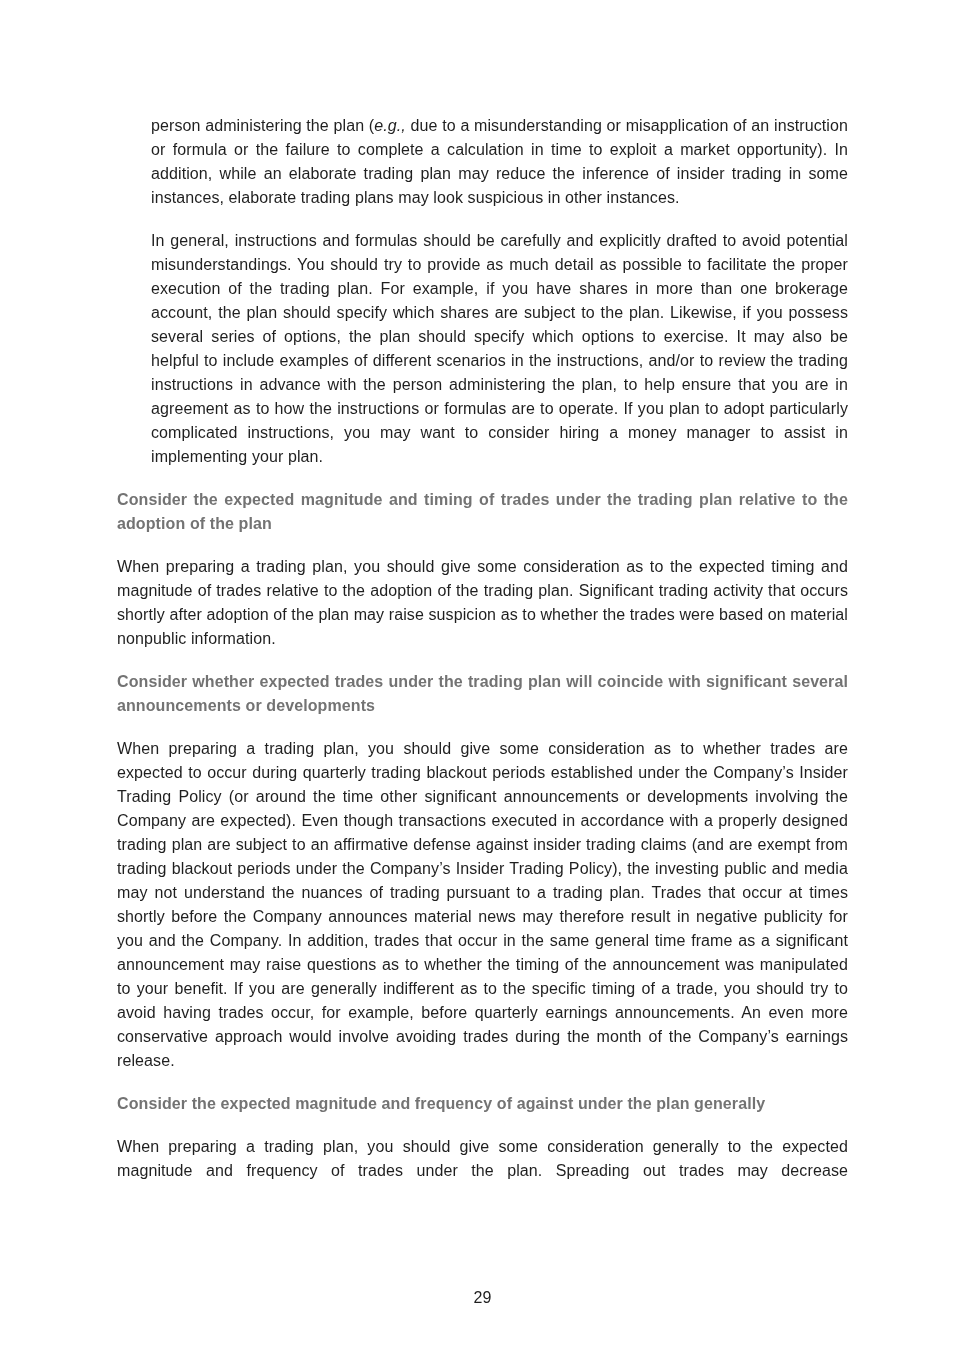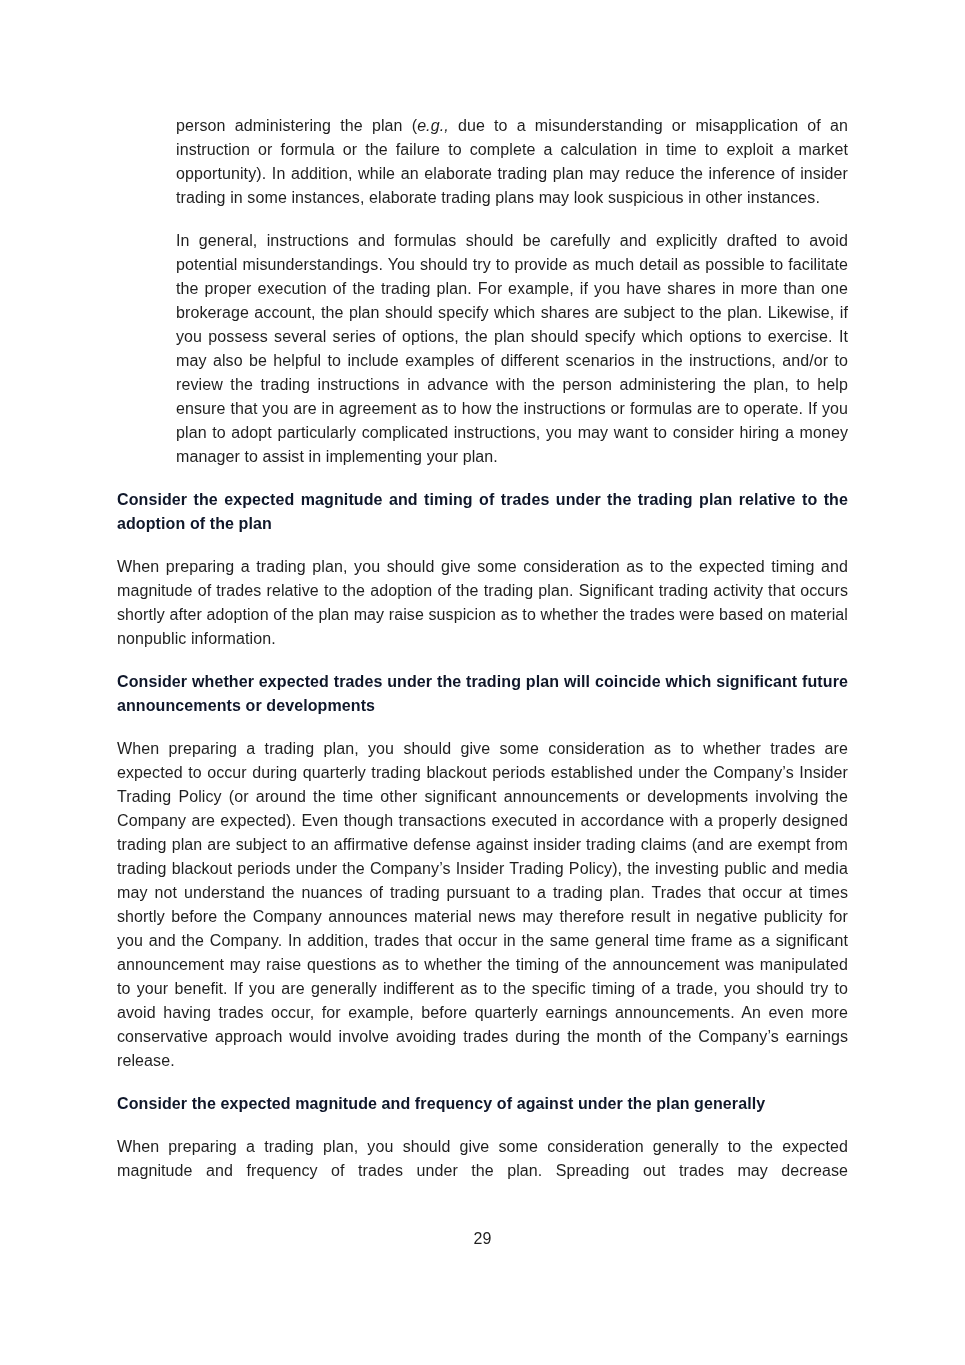--- a/index.html
+++ b/index.html
@@ -25,50 +25,50 @@
   .content p,
   .content h2 {
     margin: 0 0 19px 0;
     font-size: 16px;
     line-height: 24px;
     text-align: justify;
     letter-spacing: 0.1px;
   }
   .content h2 {
     font-weight: bold;
-    color: #0f172a;
+    color: #737373;
   }
   .content p.indented {
-    margin-left: 59px;
+    margin-left: 34px;
   }
   .content .justify-last {
     text-align-last: justify;
   }
   .italic {
     font-style: italic;
   }
   .page-number {
     position: absolute;
-    top: 1227px;
+    top: 1286px;
     left: 0;
     width: 100%;
     text-align: center;
     font-size: 16px;
     line-height: 24px;
     color: #1f1f1f;
   }
 </style>
 </head>
 <body>
 
 <div class="page">
   <div class="content" id="content">
       <p class="indented">person administering the plan (<span class="italic">e.g.,</span> due to a misunderstanding or misapplication of an instruction or formula or the failure to complete a calculation in time to exploit a market opportunity). In addition, while an elaborate trading plan may reduce the inference of insider trading in some instances, elaborate trading plans may look suspicious in other instances.</p>
       <p class="indented">In general, instructions and formulas should be carefully and explicitly drafted to avoid potential misunderstandings. You should try to provide as much detail as possible to facilitate the proper execution of the trading plan. For example, if you have shares in more than one brokerage account, the plan should specify which shares are subject to the plan. Likewise, if you possess several series of options, the plan should specify which options to exercise. It may also be helpful to include examples of different scenarios in the instructions, and/or to review the trading instructions in advance with the person administering the plan, to help ensure that you are in agreement as to how the instructions or formulas are to operate. If you plan to adopt particularly complicated instructions, you may want to consider hiring a money manager to assist in implementing your plan.</p>
       <h2>Consider the expected magnitude and timing of trades under the trading plan relative to the adoption of the plan</h2>
       <p>When preparing a trading plan, you should give some consideration as to the expected timing and magnitude of trades relative to the adoption of the trading plan. Significant trading activity that occurs shortly after adoption of the plan may raise suspicion as to whether the trades were based on material nonpublic information.</p>
-      <h2>Consider whether expected trades under the trading plan will coincide which significant future announcements or developments</h2>
+      <h2>Consider whether expected trades under the trading plan will coincide with significant several announcements or developments</h2>
       <p>When preparing a trading plan, you should give some consideration as to whether trades are expected to occur during quarterly trading blackout periods established under the Company’s Insider Trading Policy (or around the time other significant announcements or developments involving the Company are expected). Even though transactions executed in accordance with a properly designed trading plan are subject to an affirmative defense against insider trading claims (and are exempt from trading blackout periods under the Company’s Insider Trading Policy), the investing public and media may not understand the nuances of trading pursuant to a trading plan. Trades that occur at times shortly before the Company announces material news may therefore result in negative publicity for you and the Company. In addition, trades that occur in the same general time frame as a significant announcement may raise questions as to whether the timing of the announcement was manipulated to your benefit. If you are generally indifferent as to the specific timing of a trade, you should try to avoid having trades occur, for example, before quarterly earnings announcements. An even more conservative approach would involve avoiding trades during the month of the Company’s earnings release.</p>
       <h2>Consider the expected magnitude and frequency of against under the plan generally</h2>
       <p class="justify-last">When preparing a trading plan, you should give some consideration generally to the expected magnitude and frequency of trades under the plan. Spreading out trades may decrease</p>
     </div>
   <div class="page-number">29</div>
 </div>
 
 </body></html>

